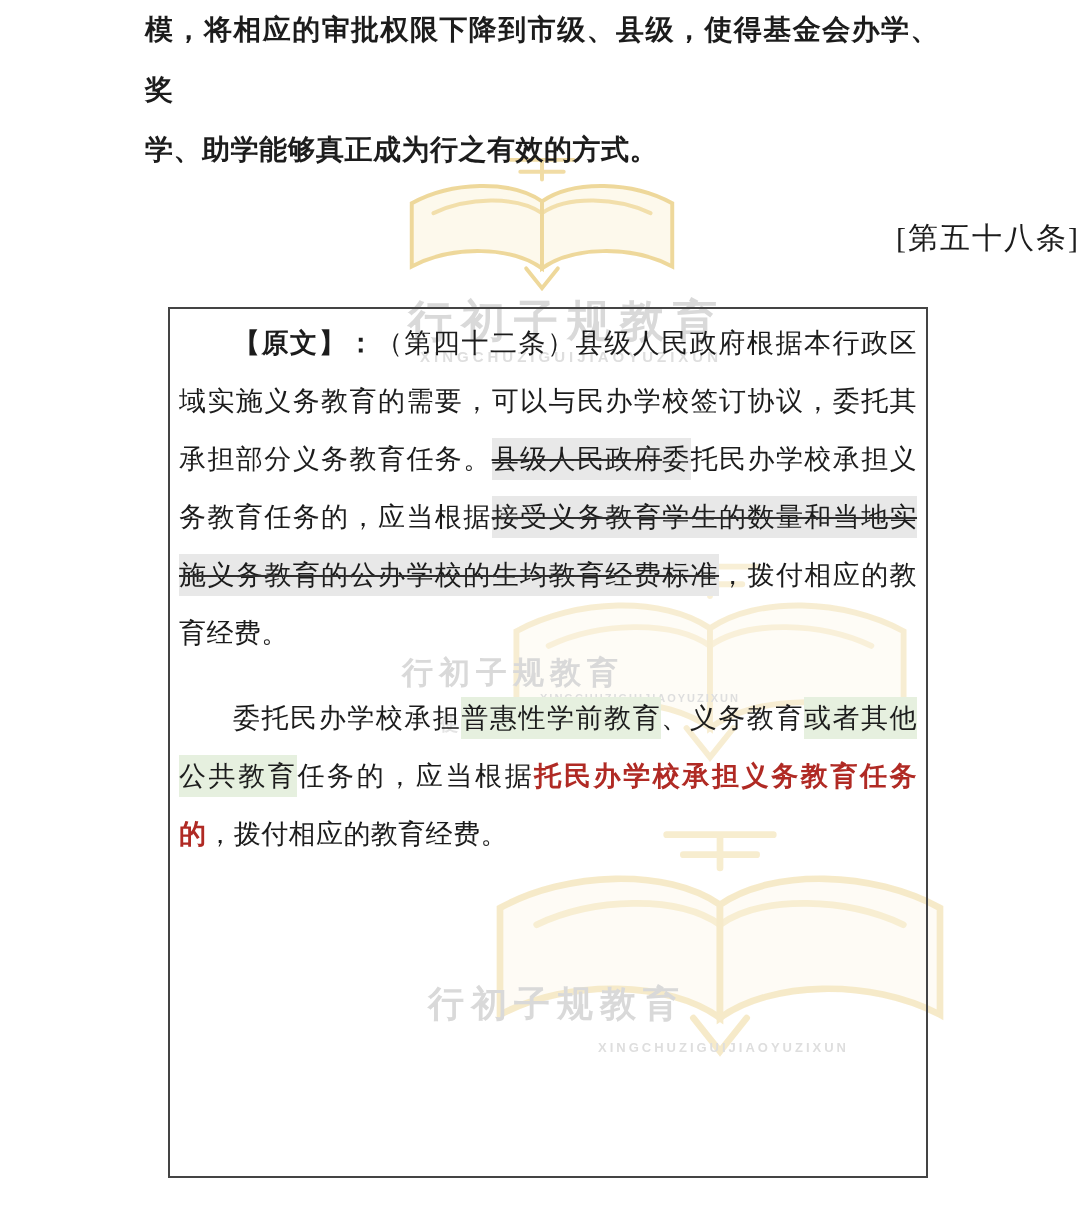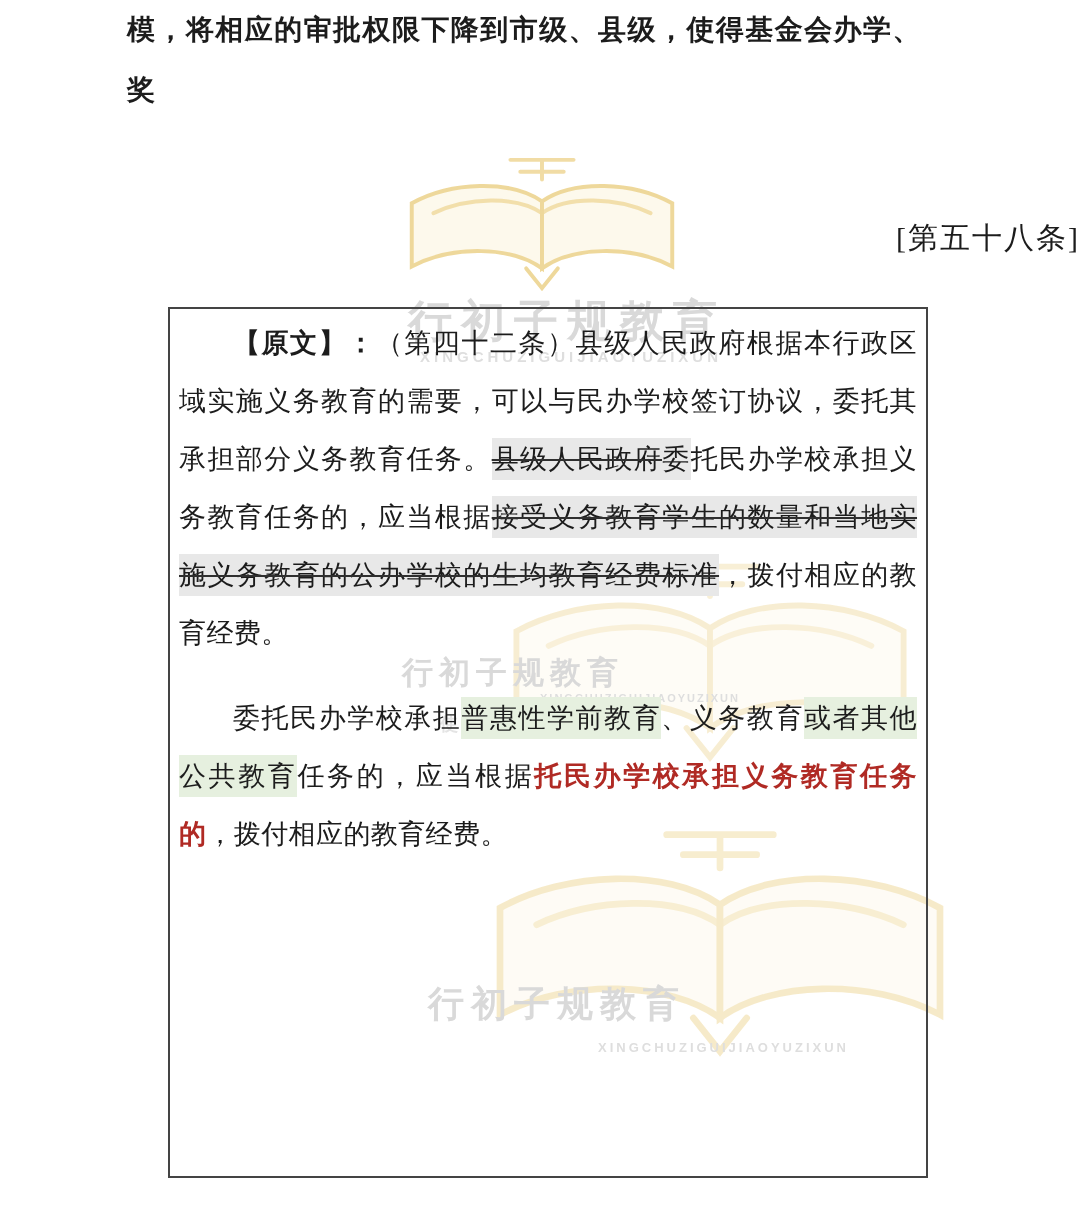--- a/index.html
+++ b/index.html
@@ -22,21 +22,21 @@
   #wm1-text{position:absolute;left:408px;top:292px;font-size:44px;letter-spacing:9px;}
   #wm1-pinyin{position:absolute;left:420px;top:348px;font-size:15px;letter-spacing:4px;width:620px;}
   #wm2-text{position:absolute;left:402px;top:652px;font-size:31px;letter-spacing:6px;}
   #wm2-pinyin{position:absolute;left:540px;top:692px;font-size:11px;letter-spacing:2px;width:380px;}
   #wm2-extra{position:absolute;left:440px;top:712px;font-size:18px;letter-spacing:4px;color:#e4e4e4;}
   #wm3-text{position:absolute;left:428px;top:980px;font-size:36px;letter-spacing:7px;}
   #wm3-pinyin{position:absolute;left:598px;top:1040px;font-size:13px;letter-spacing:3px;width:320px;}
 
   
   .intro{
-    position:absolute;left:127px;top:0px;width:794px;z-index:1;
+    position:absolute;left:145px;top:0px;width:794px;z-index:1;
     font-size:28px;font-weight:600;line-height:60px;letter-spacing:0.5px;
     text-align:justify;
   }
   .intro-line{display:block;}
 
   
   .section-heading{
     position:absolute;left:0;top:218px;width:1080px;z-index:1;
     text-align:right;font-size:30px;font-weight:500;letter-spacing:2px;
   }
@@ -106,20 +106,21 @@
       <path d="M150 64 C124 46, 74 48, 40 64 M150 64 C176 46, 226 48, 260 64" opacity=".8"></path>
       <path d="M134 120 L150 140 L166 120"></path>
     </g>
   </svg>
   <div class="wm-text" id="wm3-text">行初子规教育</div>
   <div class="wm-pinyin" id="wm3-pinyin">XINGCHUZIGUIJIAOYUZIXUN</div>
 </div>
 
 <div class="intro">
   <span class="intro-line">模，将相应的审批权限下降到市级、县级，使得基金会办学、奖</span>
+  <span class="intro-line">学、助学能够真正成为行之有效的方式。</span>
 </div>
 
 <div class="section-heading">[第五十八条]</div>
 
 <div class="compare-box">
   <div>
       <p class="para"><span class="run label">【原文】：</span><span class="run normal">（第四十二条）县级人民政府根据本行政区域实施义务教育的需要，可以与民办学校签订协议，委托其承担部分义务教育任务。</span><span class="run deleted">县级人民政府</span><span class="run removed-highlight">委</span><span class="run normal">托民办学校承担义务教育任务的，应当根据</span><span class="run deleted">接受义务教育学生的数量和当地实施义务教育的公办学校的生均教育经费标准</span><span class="run normal">，拨付相应的教育经费。</span></p>
       <p class="para spaced"><span class="run normal">委托民办学校承担</span><span class="run added">普惠性学前教育</span><span class="run normal">、义务教育</span><span class="run added">或者其他公共教育</span><span class="run normal">任务的，应当根据</span><span class="run emphasis-red">托民办学校承担义务教育任务的</span><span class="run normal">，拨付相应的教育经费。</span></p>
     </div>
 </div>

